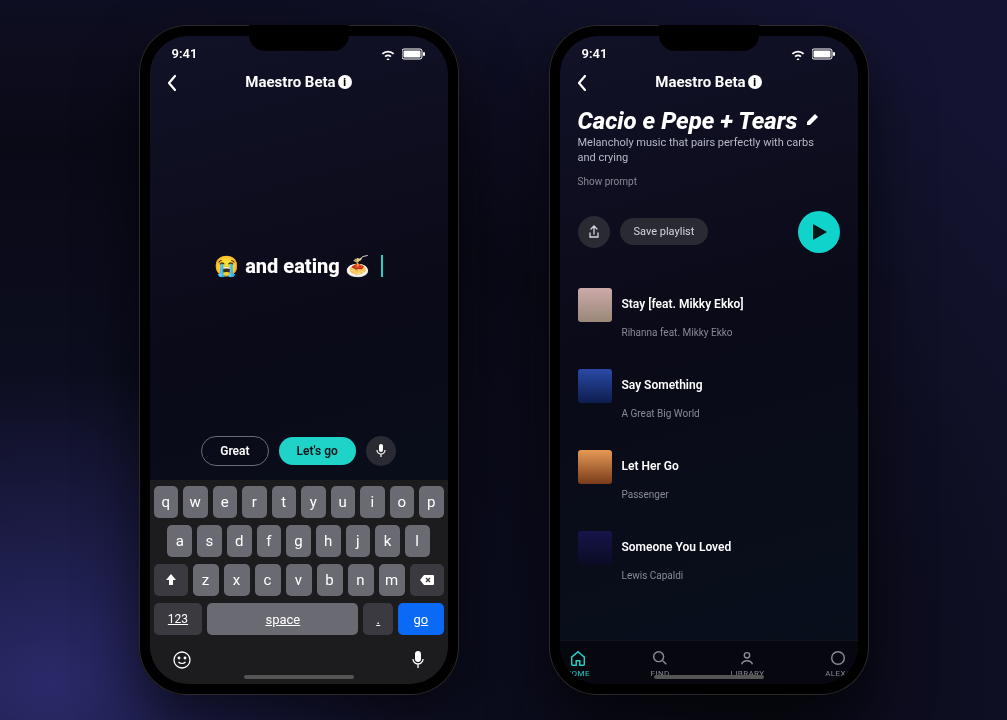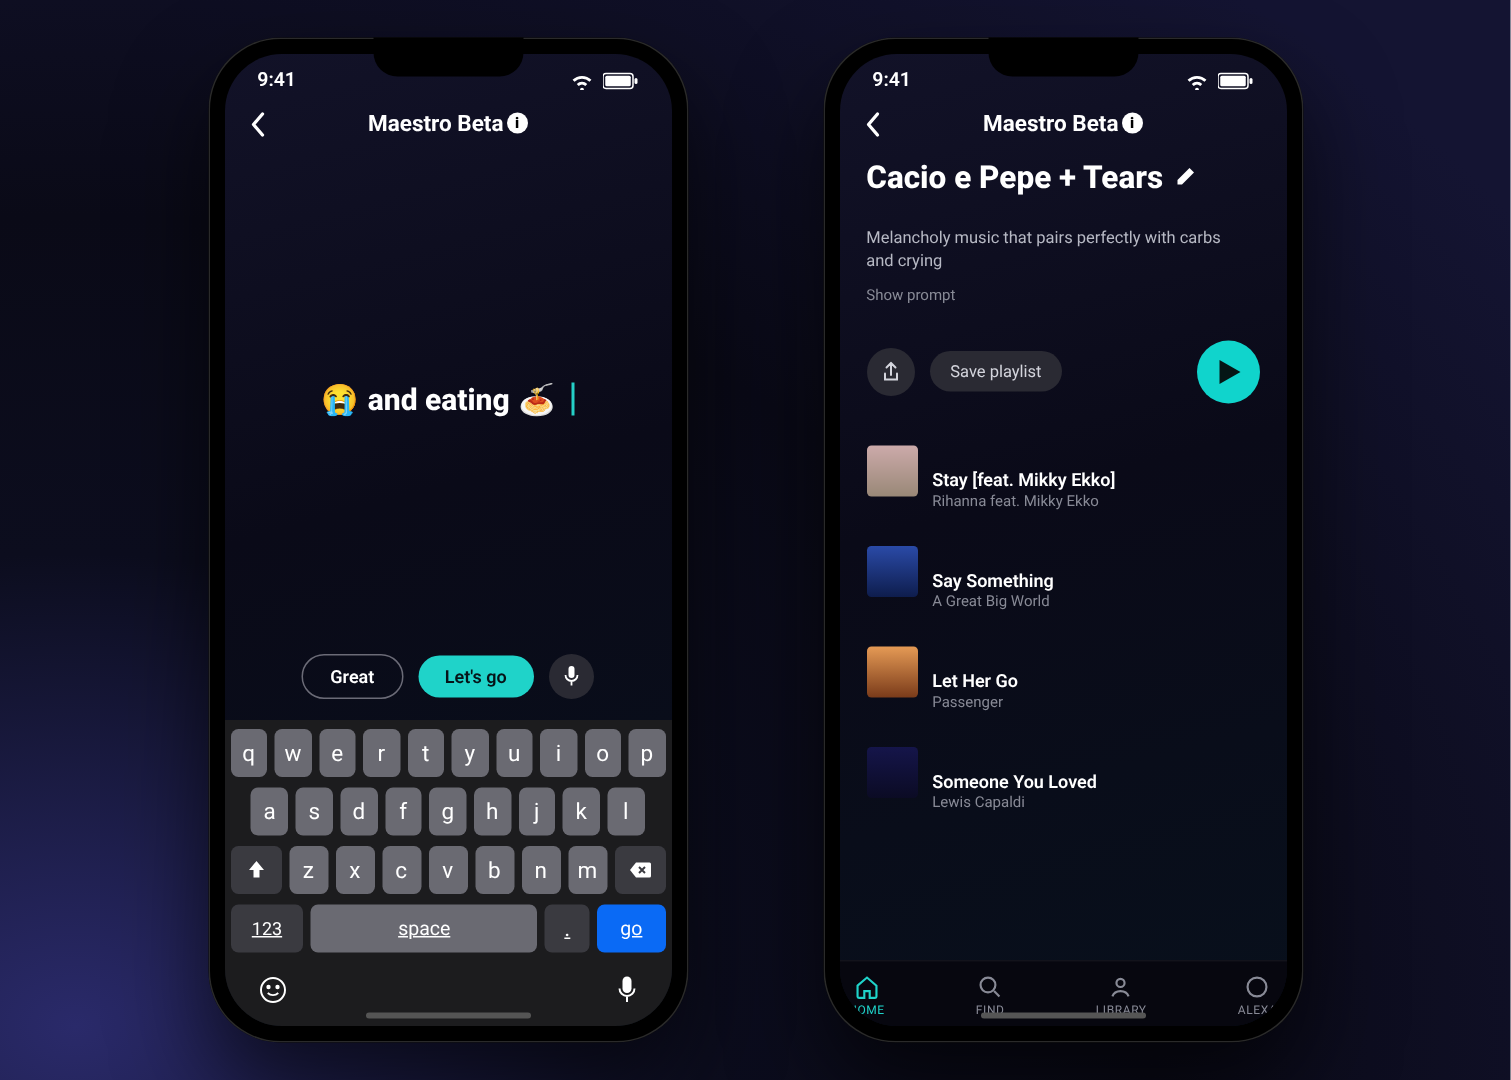--- a/index.html
+++ b/index.html
@@ -49,33 +49,33 @@
   .kb-bottom { display:flex; gap:5px;}
   .kb-bottom .key { max-width:none;text-decoration:underline;}
   .key.num { flex:1.3; background:#3a3a40; font-size:12px;}
   .key.space { flex:4; background:#6a6a72; font-size:13px;}
   .key.dot { flex:0.8; background:#3a3a40;}
   .key.go { flex:1.2; background:#0a6af5; font-size:13px;}
   .kb-footer { display:flex; justify-content:space-between; padding:8px 18px 2px; color:#ddd;}
   
   .playlist-header { padding:0 18px 10px;}
   .playlist-title-row { display:flex; align-items:center; gap:8px; margin-top:2px;}
-  .playlist-title { font-size:21px; font-weight:800;}
-  .playlist-desc { font-size:11px; color:#b7b9c4; margin-top:20px; line-height:1.4; max-width:250px;}
+  .playlist-title { font-size:24px; font-weight:800;font-style:italic;}
+  .playlist-desc { font-size:11px; color:#b7b9c4; margin-top:0; line-height:1.4; max-width:250px;}
   .show-prompt { font-size:10px; color:#888a96; margin-top:10px;}
   .controls-row { display:flex; align-items:center; gap:10px; padding:14px 18px 8px;}
   .icon-circle { width:32px; height:32px; border-radius:50%; background:#2a2a33; display:flex; align-items:center; justify-content:center;}
   .save-pill { background:#2a2a33; color:#d4d5dd; border:none; border-radius:16px; padding:7px 14px; font-size:11px;}
   .play-btn { width:42px; height:42px; border-radius:50%; background:#10d4cc; margin-left:auto; display:flex; align-items:center; justify-content:center;}
   .play-btn svg { margin-left:3px;}
   .tracks { flex:1; overflow:hidden; padding:4px 18px 0;}
   .track { display:flex; gap:10px; align-items:center; padding:8px 0;}
   .art { width:34px; height:34px; border-radius:3px; background:#333; flex-shrink:0; background-size:cover;}
   .track-title { font-size:12px; font-weight:600;margin-top:24px;}
-  .track-artist { font-size:10px; color:#888a96; margin-top:2px;}
+  .track-artist { font-size:10px; color:#888a96; margin-top:16px;}
   .tabbar { display:flex; justify-content:space-between; padding:8px 6px 6px; border-top:1px solid rgba(255,255,255,0.05); background:#07070f;gap:40px;}
   .tab { display:flex; flex-direction:column; align-items:center; gap:2px; color:#888a96; font-size:8px; letter-spacing:0.4px; text-transform:uppercase;}
   .tab.active { color:#1fd3c9;}
   .tab svg { width:18px; height:18px;}
   .home-indicator { position:absolute; bottom:5px; left:50%; transform:translateX(-50%); width:110px; height:4px; border-radius:3px; background:#555;}
   
   .art1{background:linear-gradient(#caa,#987)}
   .art2{background:linear-gradient(#777,#333)}
   .art3{background:linear-gradient(#2a4aa7,#0e1d4d)}
   .art4{background:linear-gradient(#e59a55,#7a3b1a)}

